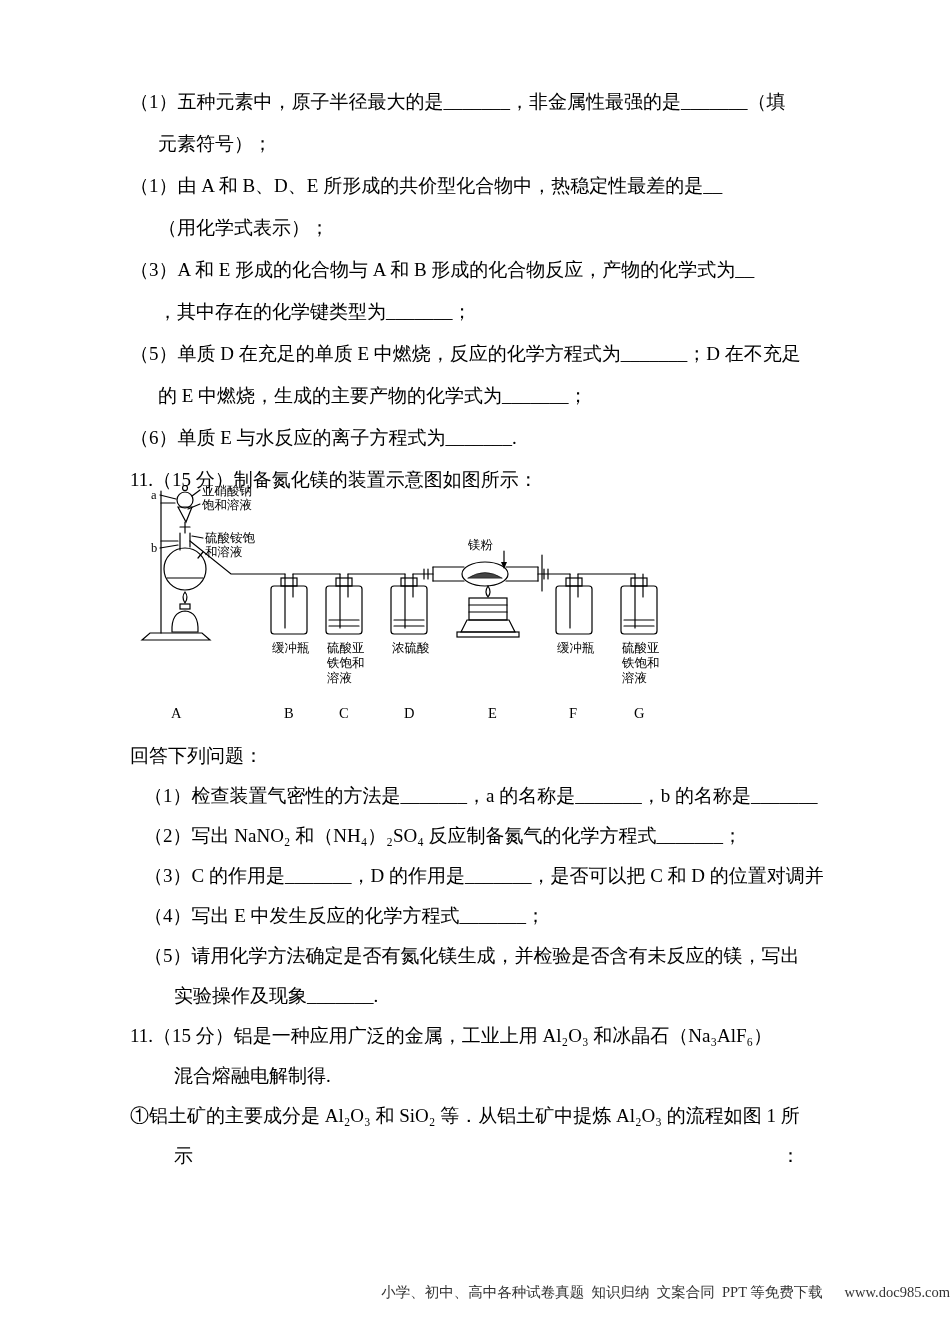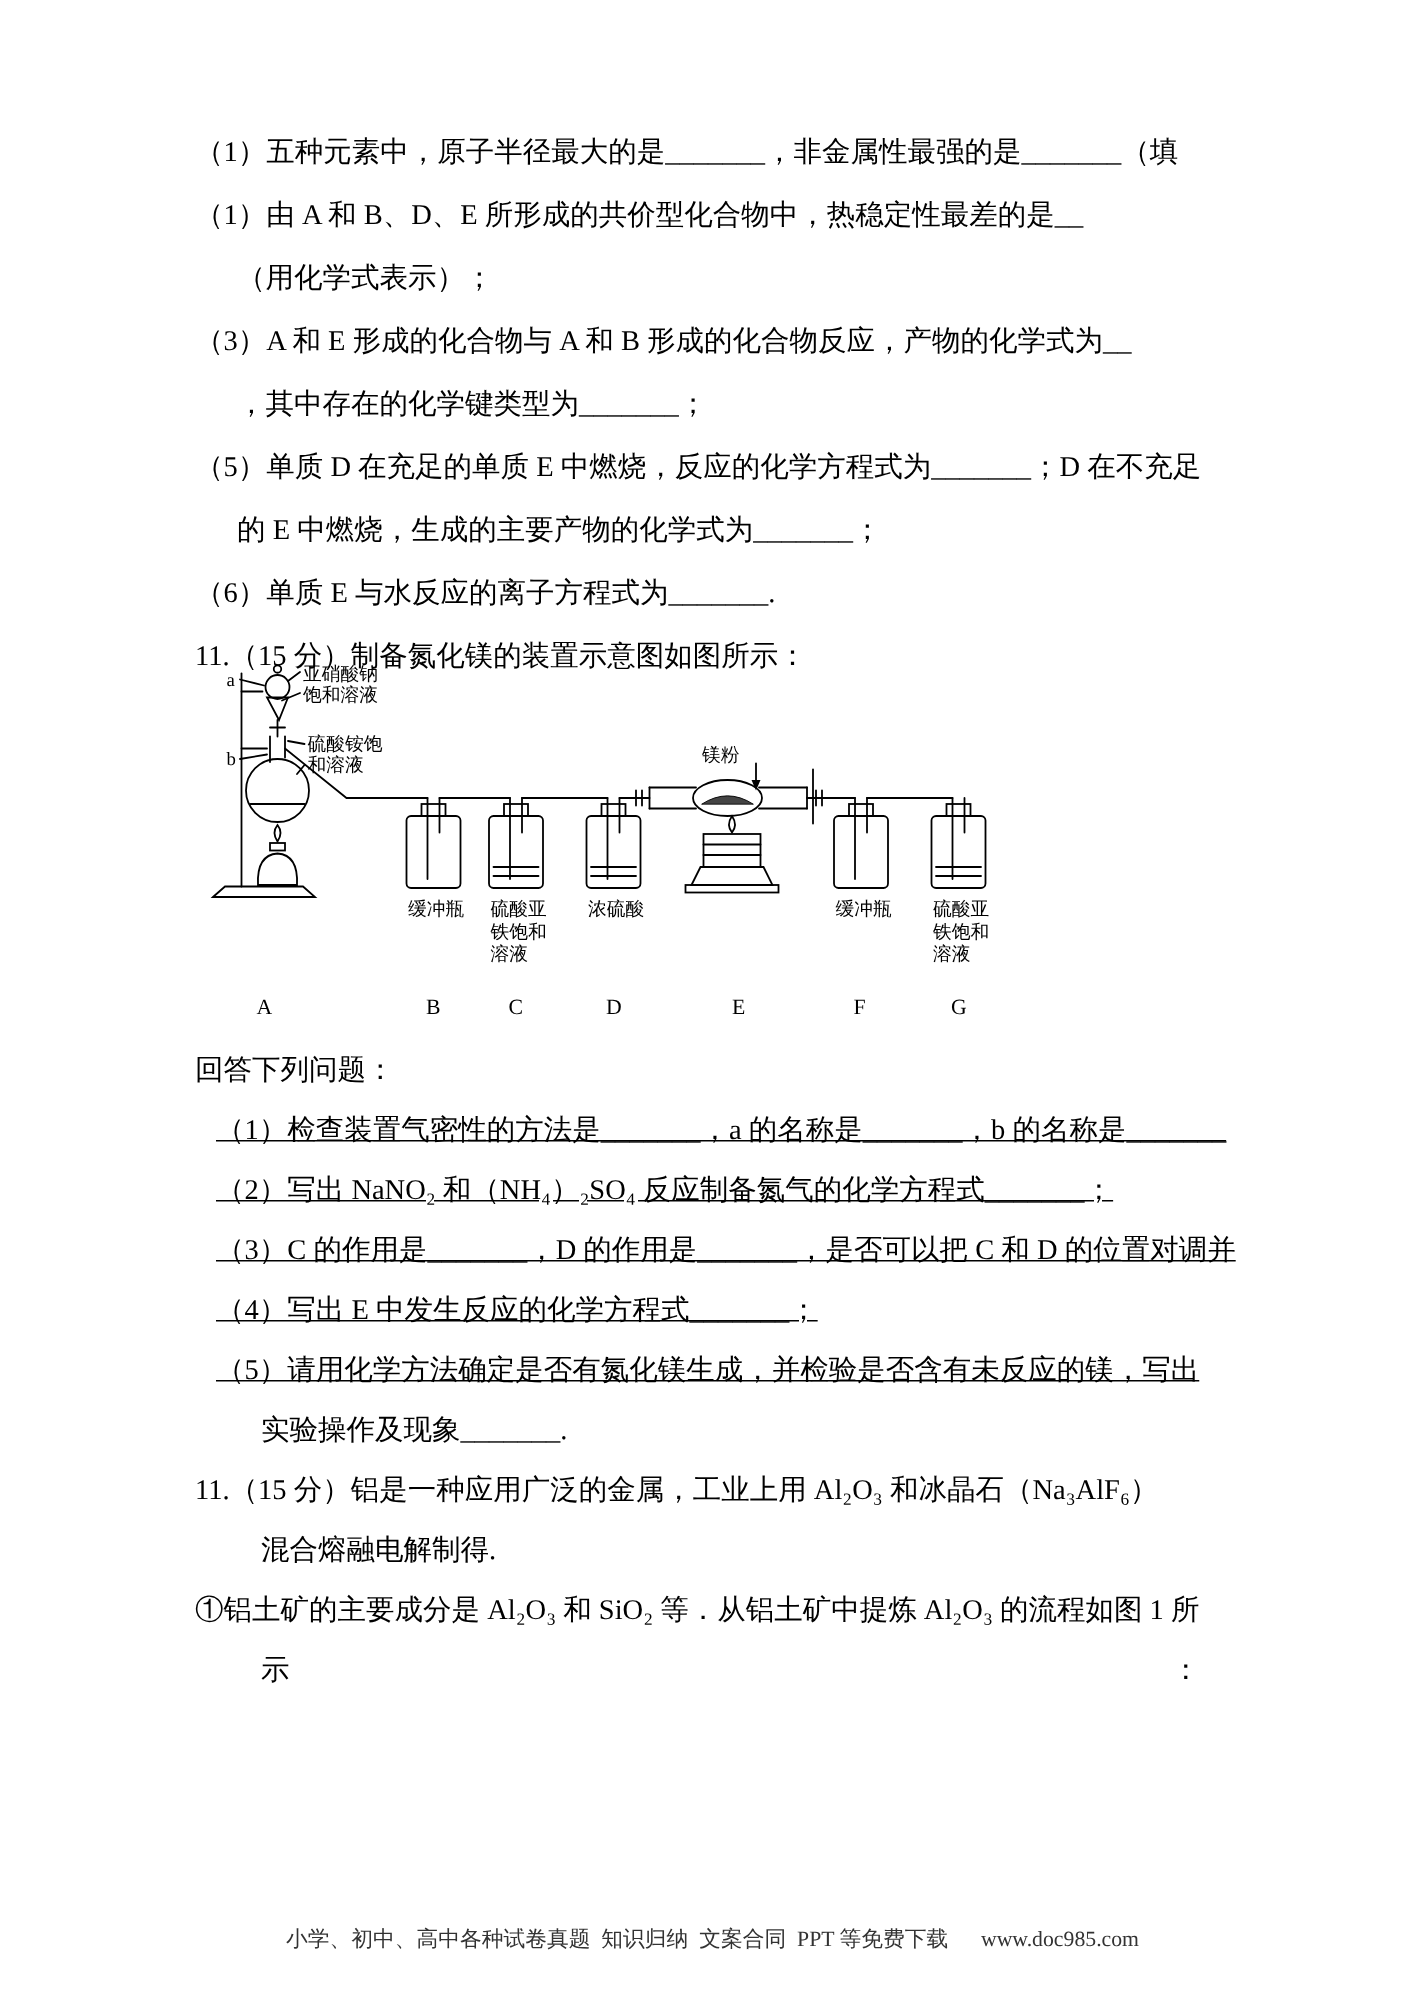--- a/index.html
+++ b/index.html
@@ -8,36 +8,37 @@
     background:#ffffff;
     color:#000;
     font-family:"Liberation Serif","DejaVu Serif",serif;
     position:relative;
     overflow:hidden;
   }
   .content { position:absolute; left:130px; top:81px; width:706px; }
   .line { height:42px; line-height:42px; font-size:19px; white-space:pre; }
   .sec2 .line { height:40px; line-height:40px; }
   .ind28 { padding-left:28px; }
-  .ind14 { padding-left:14px;text-decoration:underline; }
+  .ind14 { padding-left:14px; }
   .ind44 { padding-left:44px; }
   .flexline { display:flex; justify-content:space-between; padding-right:36px; }
   .diagram { display:block; margin:-20px 0 0 8px; }
   .diagram text { font-family:"Liberation Serif","DejaVu Serif",serif; fill:#000; }
   .footer {
     position:absolute; left:0; right:0; top:1283px;
-    text-align:center; font-size:14.5px; color:#333; white-space:pre;
+    text-align:right; font-size:14.5px; color:#333; white-space:pre;
   }
 </style>
 </head>
 <body>
 
 <div class="content">
 
   <div class="line">（1）五种元素中，原子半径最大的是_______，非金属性最强的是_______（填</div>
+  <div class="line ind28">元素符号）；</div>
   <div class="line">（1）由 A 和 B、D、E 所形成的共价型化合物中，热稳定性最差的是__</div>
   <div class="line ind28">（用化学式表示）；</div>
   <div class="line">（3）A 和 E 形成的化合物与 A 和 B 形成的化合物反应，产物的化学式为__</div>
   <div class="line ind28">，其中存在的化学键类型为_______；</div>
   <div class="line">（5）单质 D 在充足的单质 E 中燃烧，反应的化学方程式为_______；D 在不充足</div>
   <div class="line ind28">的 E 中燃烧，生成的主要产物的化学式为_______；</div>
   <div class="line">（6）单质 E 与水反应的离子方程式为_______.</div>
 
   <div class="line">11.（15 分）制备氮化镁的装置示意图如图所示：</div>
 

